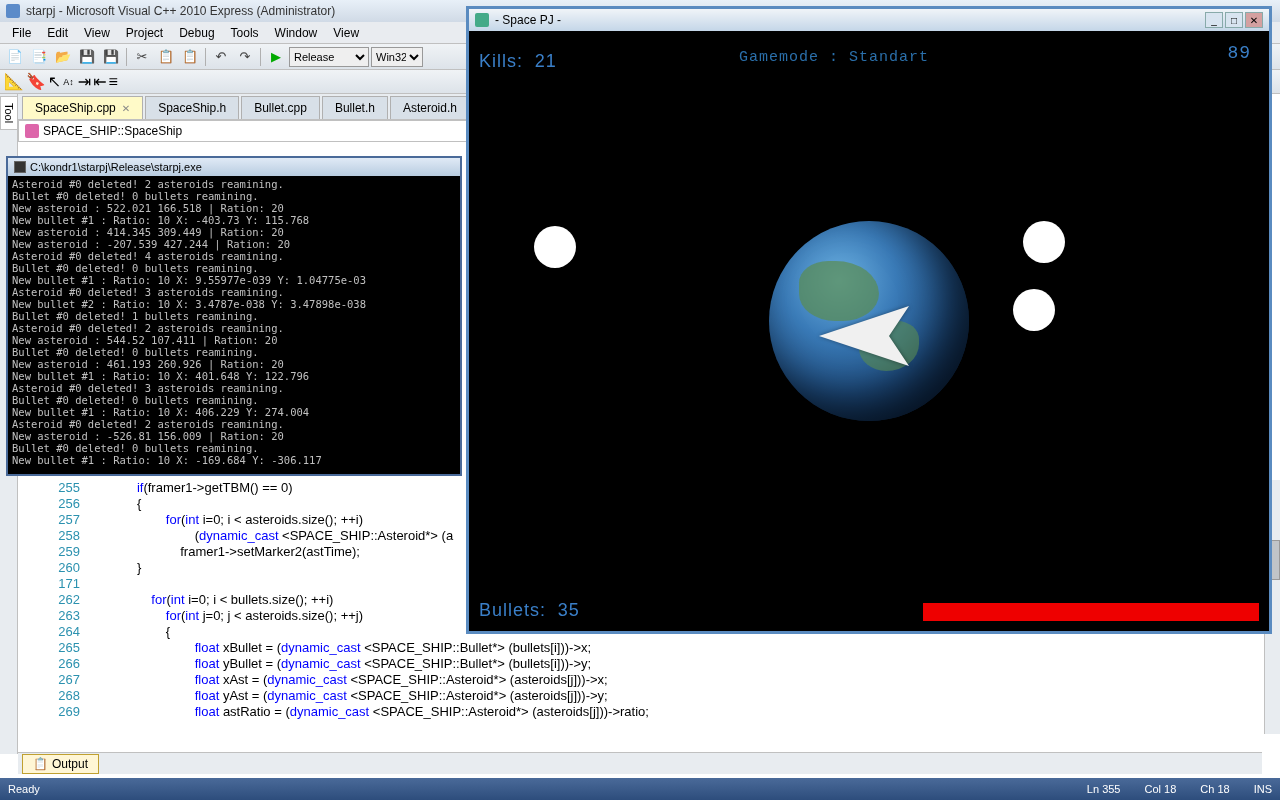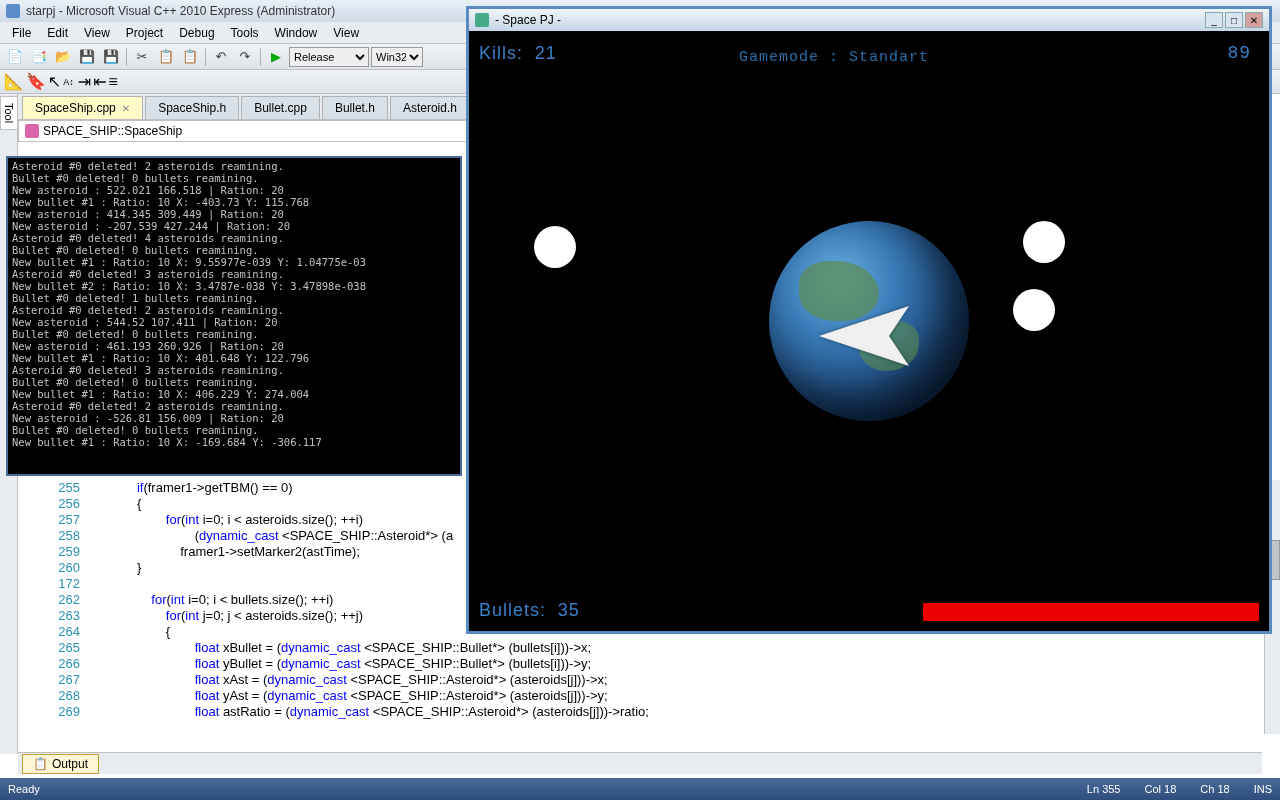--- a/index.html
+++ b/index.html
@@ -58,21 +58,21 @@
 
 .game-win { position: absolute; left: 466px; top: 6px; width: 806px; height: 628px; background: #000; border: 3px solid #5a8bc0; }
 .game-title { height: 22px; background: linear-gradient(#f0f4f8, #c4d6e8); display: flex; align-items: center; padding: 0 6px; font-size: 12px; }
 .game-title .gic { width: 14px; height: 14px; background:#4a8; margin-right:6px; border-radius:2px;}
 .game-title .wbtns { margin-left: auto; display: flex; gap: 2px; }
 .game-title .wbtn { width: 18px; height: 16px; background: #d8e4f0; border: 1px solid #8aa; display: flex; align-items: center; justify-content: center; font-size: 10px; }
 .game-title .wbtn.close { background: #d4a0a0; }
 
 .game-canvas { position: relative; width: 100%; height: 600px; background: #000; overflow: hidden; }
 .hud { position: absolute; font-family: 'Courier New', monospace; font-size: 18px; color: #3a7fc8; letter-spacing: 1px; }
-.hud.kills { left: 10px; top: 12px; }
+.hud.kills { left: 10px; top: 20px; }
 .hud.mode { left: 270px; top: 18px; font-size: 15px; color:#2a6faa; }
 .hud.score { right: 18px; top: 12px; }
 .hud.bullets { left: 10px; bottom: 10px; }
 .healthbar { position: absolute; right: 10px; bottom: 10px; width: 336px; height: 18px; background: #e00; }
 
 .earth { position: absolute; left: 300px; top: 190px; width: 200px; height: 200px; border-radius: 50%; background: radial-gradient(circle at 35% 30%, #6bb0e0 0%, #3a7bb8 30%, #1d4a7c 60%, #0a2448 90%); box-shadow: inset -20px -20px 40px rgba(0,0,0,0.6); overflow: hidden; }
 .earth::before { content: ''; position: absolute; width: 80px; height: 60px; background: rgba(90,140,80,0.7); top: 40px; left: 30px; border-radius: 40% 60% 50% 50%; }
 .earth::after { content: ''; position: absolute; width: 60px; height: 50px; background: rgba(90,140,80,0.6); top: 100px; left: 90px; border-radius: 50% 40% 60% 50%; }
 
 .ship { position: absolute; left: 350px; top: 275px; width: 0; height: 0; }
@@ -153,21 +153,21 @@
   </div>
 
   <div class="code-area">
     <div class="gutter">
         <div>255</div>
         <div>256</div>
         <div>257</div>
         <div>258</div>
         <div>259</div>
         <div>260</div>
-        <div>172</div>
+        <div>171</div>
         <div>262</div>
         <div>263</div>
         <div>264</div>
         <div>265</div>
         <div>266</div>
         <div>267</div>
         <div>268</div>
         <div>269</div>
       </div>
     <div class="code-body"><div class="ln">        <span class="kw">if</span>(framer1-&gt;getTBM() == 0)</div><div class="ln">        {</div><div class="ln">                <span class="kw">for</span>(<span class="kw">int</span> i=0; i &lt; asteroids.size(); ++i)</div><div class="ln">                        (<span class="kw">dynamic_cast</span> &lt;SPACE_SHIP::Asteroid*&gt; (a</div><div class="ln">                    framer1-&gt;setMarker2(astTime);</div><div class="ln">        }</div><div class="ln">        </div><div class="ln">            <span class="kw">for</span>(<span class="kw">int</span> i=0; i &lt; bullets.size(); ++i)</div><div class="ln">                <span class="kw">for</span>(<span class="kw">int</span> j=0; j &lt; asteroids.size(); ++j)</div><div class="ln">                {</div><div class="ln">                        <span class="kw">float</span> xBullet = (<span class="kw">dynamic_cast</span> &lt;SPACE_SHIP::Bullet*&gt; (bullets[i]))-&gt;x;</div><div class="ln">                        <span class="kw">float</span> yBullet = (<span class="kw">dynamic_cast</span> &lt;SPACE_SHIP::Bullet*&gt; (bullets[i]))-&gt;y;</div><div class="ln">                        <span class="kw">float</span> xAst = (<span class="kw">dynamic_cast</span> &lt;SPACE_SHIP::Asteroid*&gt; (asteroids[j]))-&gt;x;</div><div class="ln">                        <span class="kw">float</span> yAst = (<span class="kw">dynamic_cast</span> &lt;SPACE_SHIP::Asteroid*&gt; (asteroids[j]))-&gt;y;</div><div class="ln">                        <span class="kw">float</span> astRatio = (<span class="kw">dynamic_cast</span> &lt;SPACE_SHIP::Asteroid*&gt; (asteroids[j]))-&gt;ratio;</div></div>
@@ -189,20 +189,24 @@
     <div class="sb-r">
       <span>Ln 355</span>
       <span>Col 18</span>
       <span>Ch 18</span>
       <span>INS</span>
     </div>
   </div>
 </div>
 
 <div class="console-win">
+  <div class="console-title">
+    <div class="cic"></div>
+    <span>C:\kondr1\starpj\Release\starpj.exe</span>
+  </div>
   <div class="console-body">Asteroid #0 deleted! 2 asteroids reamining.
 Bullet #0 deleted! 0 bullets reamining.
 New asteroid : 522.021 166.518 | Ration: 20
 New bullet #1 : Ratio: 10 X: -403.73 Y: 115.768
 New asteroid : 414.345 309.449 | Ration: 20
 New asteroid : -207.539 427.244 | Ration: 20
 Asteroid #0 deleted! 4 asteroids reamining.
 Bullet #0 deleted! 0 bullets reamining.
 New bullet #1 : Ratio: 10 X: 9.55977e-039 Y: 1.04775e-03
 Asteroid #0 deleted! 3 asteroids reamining.

